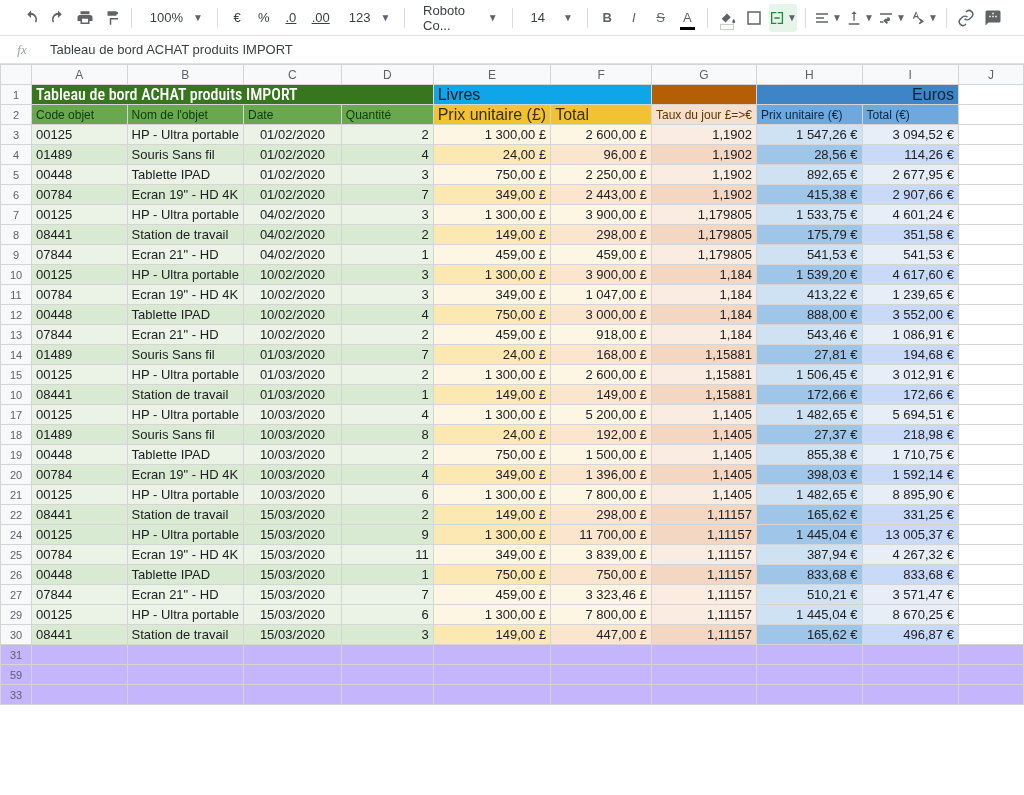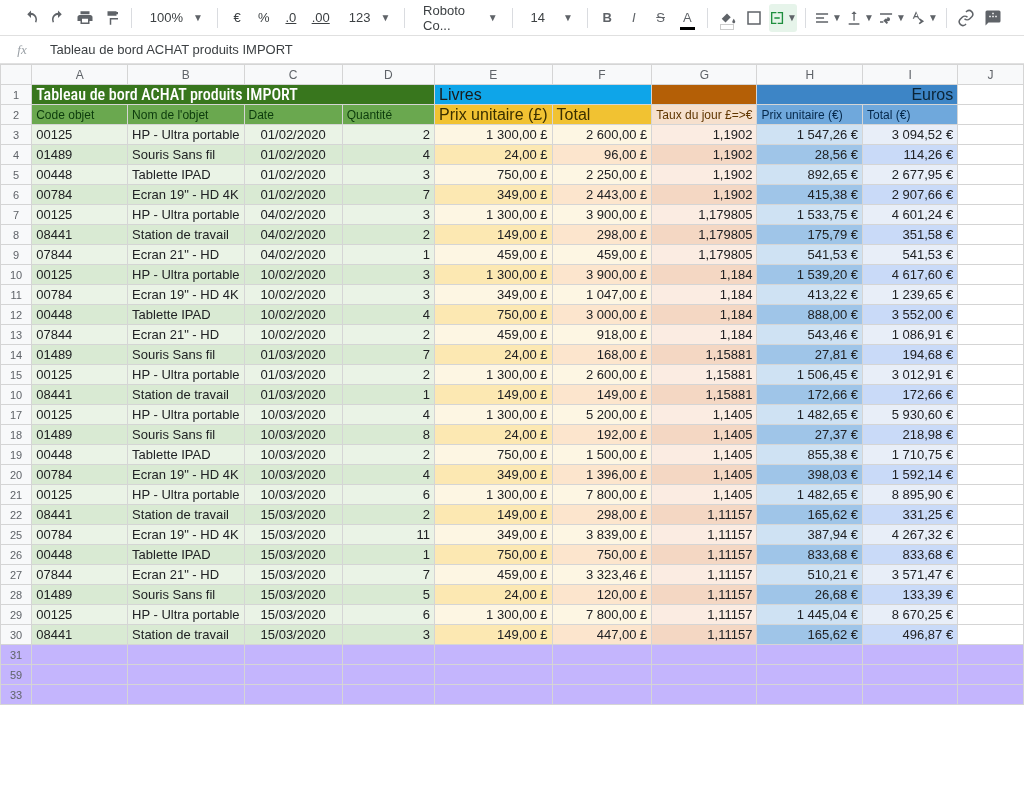--- a/index.html
+++ b/index.html
@@ -431,21 +431,21 @@
         <tr>
           <td class="rowhdr">17</td>
           <td class="bg-green0">00125</td>
           <td class="bg-green0">HP - Ultra portable</td>
           <td class="bg-green0 center">10/03/2020</td>
           <td class="bg-green0 num">4</td>
           <td class="bg-y0 num">1 300,00 £</td>
           <td class="bg-y0 num">5 200,00 £</td>
           <td class="bg-t0 num">1,1405</td>
           <td class="bg-blueA0 num">1 482,65 €</td>
-          <td class="bg-b0 num">5 930,60 €</td>
+          <td class="bg-b0 num">5 694,51 €</td>
           <td></td>
         </tr>
         <tr>
           <td class="rowhdr">18</td>
           <td class="bg-green1">01489</td>
           <td class="bg-green1">Souris Sans fil</td>
           <td class="bg-green1 center">10/03/2020</td>
           <td class="bg-green1 num">8</td>
           <td class="bg-y1 num">24,00 £</td>
           <td class="bg-y1b num">192,00 £</td>
@@ -500,20 +500,33 @@
           <td class="bg-green1 center">15/03/2020</td>
           <td class="bg-green1 num">2</td>
           <td class="bg-y1 num">149,00 £</td>
           <td class="bg-y1b num">298,00 £</td>
           <td class="bg-t1 num">1,11157</td>
           <td class="bg-blueA1 num">165,62 €</td>
           <td class="bg-b1 num">331,25 €</td>
           <td></td>
         </tr>
         <tr>
+          <td class="rowhdr">24</td>
+          <td class="bg-green1">00125</td>
+          <td class="bg-green1">HP - Ultra portable</td>
+          <td class="bg-green1 center">15/03/2020</td>
+          <td class="bg-green1 num">9</td>
+          <td class="bg-y1 num">1 300,00 £</td>
+          <td class="bg-y1b num">11 700,00 £</td>
+          <td class="bg-t1 num">1,11157</td>
+          <td class="bg-blueA1 num">1 445,04 €</td>
+          <td class="bg-b1 num">13 005,37 €</td>
+          <td></td>
+        </tr>
+        <tr>
           <td class="rowhdr">25</td>
           <td class="bg-green0">00784</td>
           <td class="bg-green0">Ecran 19" - HD 4K</td>
           <td class="bg-green0 center">15/03/2020</td>
           <td class="bg-green0 num">11</td>
           <td class="bg-y0 num">349,00 £</td>
           <td class="bg-y0 num">3 839,00 £</td>
           <td class="bg-t0 num">1,11157</td>
           <td class="bg-blueA0 num">387,94 €</td>
           <td class="bg-b0 num">4 267,32 €</td>
@@ -539,33 +552,20 @@
           <td class="bg-green0 center">15/03/2020</td>
           <td class="bg-green0 num">7</td>
           <td class="bg-y0 num">459,00 £</td>
           <td class="bg-y0 num">3 323,46 £</td>
           <td class="bg-t0 num">1,11157</td>
           <td class="bg-blueA0 num">510,21 €</td>
           <td class="bg-b0 num">3 571,47 €</td>
           <td></td>
         </tr>
         <tr>
-          <td class="rowhdr">28</td>
-          <td class="bg-green1">01489</td>
-          <td class="bg-green1">Souris Sans fil</td>
-          <td class="bg-green1 center">15/03/2020</td>
-          <td class="bg-green1 num">5</td>
-          <td class="bg-y1 num">24,00 £</td>
-          <td class="bg-y1b num">120,00 £</td>
-          <td class="bg-t1 num">1,11157</td>
-          <td class="bg-blueA1 num">26,68 €</td>
-          <td class="bg-b1 num">133,39 €</td>
-          <td></td>
-        </tr>
-        <tr>
           <td class="rowhdr">29</td>
           <td class="bg-green0">00125</td>
           <td class="bg-green0">HP - Ultra portable</td>
           <td class="bg-green0 center">15/03/2020</td>
           <td class="bg-green0 num">6</td>
           <td class="bg-y0 num">1 300,00 £</td>
           <td class="bg-y0 num">7 800,00 £</td>
           <td class="bg-t0 num">1,11157</td>
           <td class="bg-blueA0 num">1 445,04 €</td>
           <td class="bg-b0 num">8 670,25 €</td>

